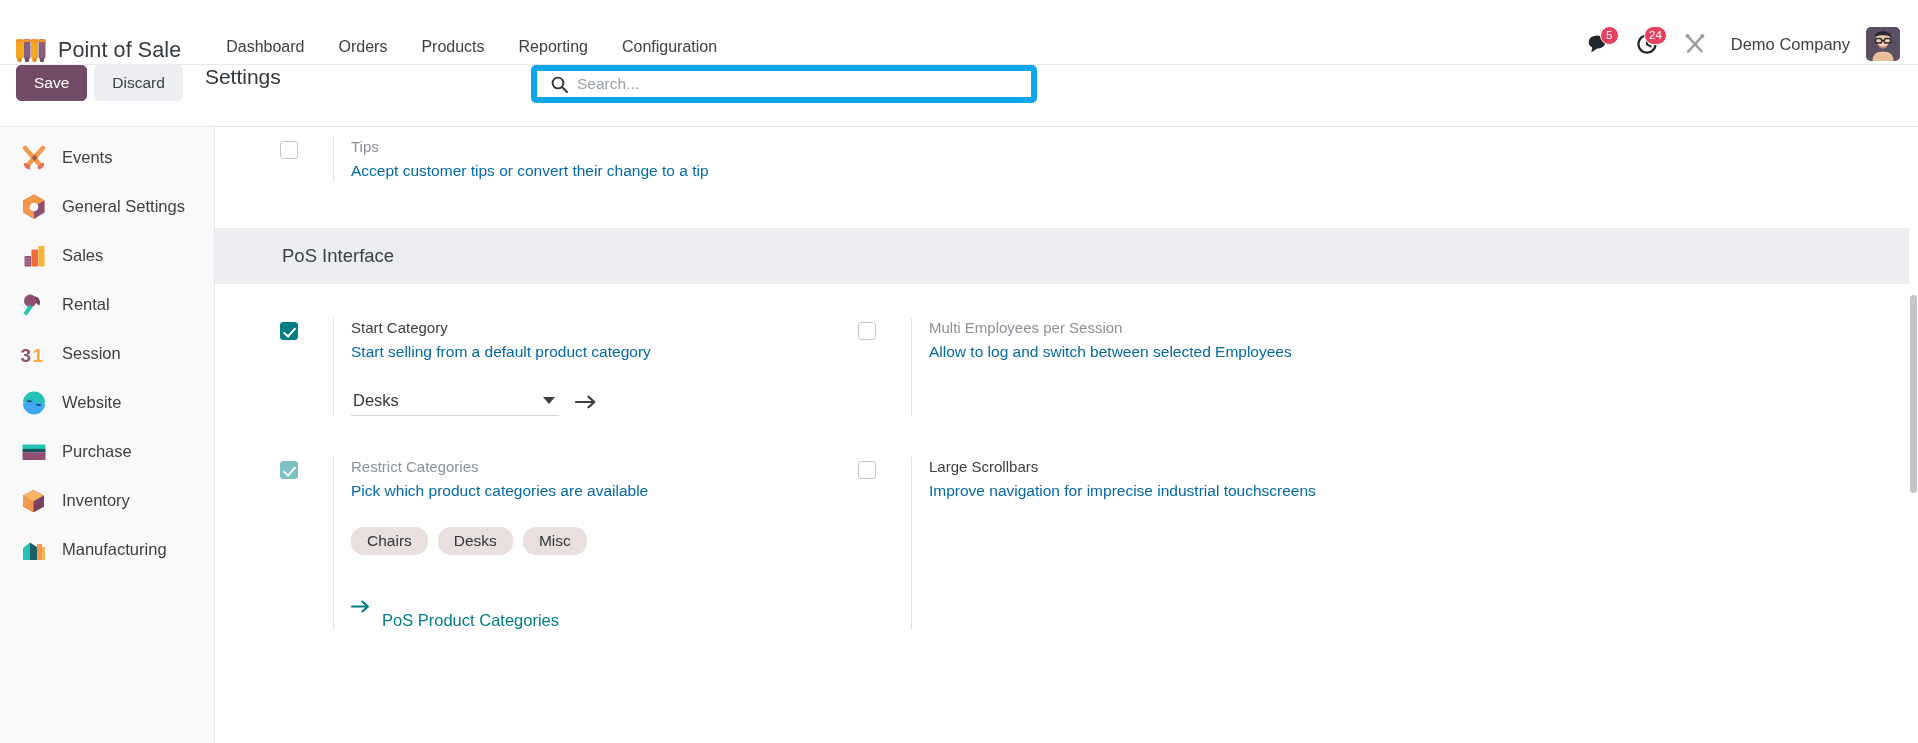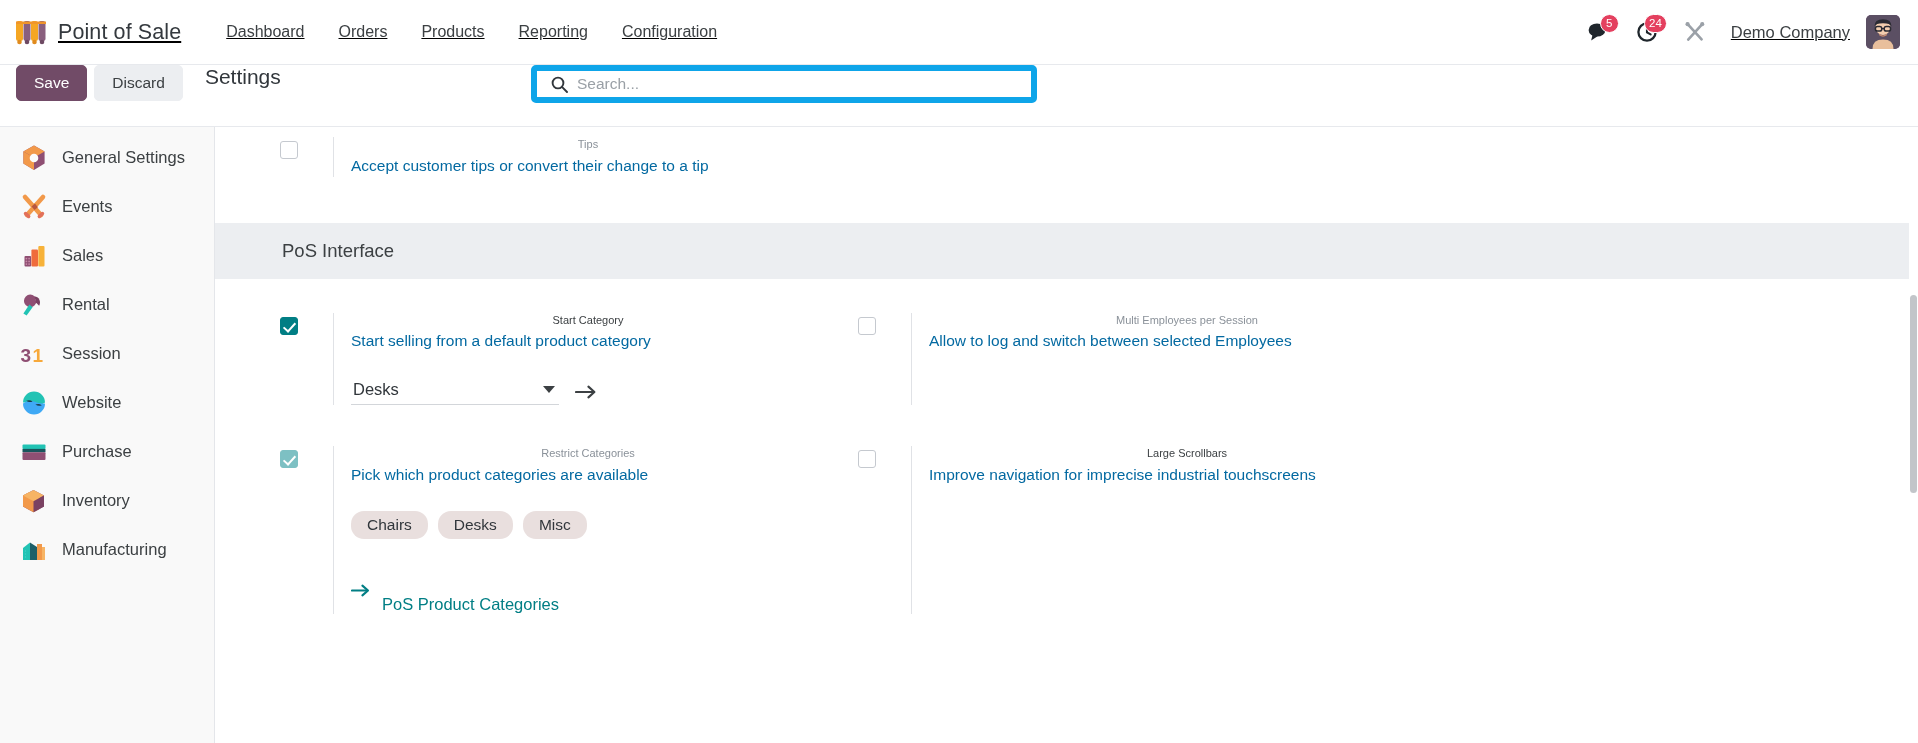--- a/index.html
+++ b/index.html
@@ -8,26 +8,25 @@
     font-family: "Liberation Sans", sans-serif;
     background: #ffffff;
     overflow: hidden;
     -webkit-font-smoothing: antialiased;
   }
 
   
   .navbar {
     height: 65px;
     display: flex;
-    align-items: center;
+    align-items: flex-end;
     background: #ffffff;
     border-bottom: 1px solid #e7e9ed;
     padding: 0 18px 0 16px;
     position: relative;
-    text-decoration: underline;
   }
   .brand {
     display: flex;
     align-items: center;
     gap: 12px;
     margin-right: 28px;
     cursor: pointer;
   }
   .brand-logo { width: 30px; height: 27px; display: block; }
   .brand-name {
@@ -239,27 +238,26 @@
     position: absolute;
     left: 5px; top: 2px;
     width: 5px; height: 10px;
     border: solid #fff;
     border-width: 0 2px 2px 0;
     transform: rotate(42deg);
   }
 
   .setting-text { flex: 1; padding-top: 0; }
   .setting-label {
-    font-size: 11px;
+    font-size: 15px;
     color: #3c4043;
     line-height: 1.35;
     margin-bottom: 3px;
     display: block;
     cursor: pointer;
-    text-align: center;
   }
   .setting-label.muted { color: #8a9199; }
   .setting-desc {
     font-size: 15.5px;
     color: #0369a1;
     line-height: 1.4;
     display: block;
   }
 
   
@@ -430,37 +428,37 @@
     <input class="search-input" type="text" placeholder="Search..." style="">
   </div>
 </div>
 
 <div class="body-wrap">
 
   <div class="sidebar">
 
     <div class="side-item">
       <svg class="side-icon" viewBox="0 0 28 28">
-        <path d="M14 1.6 L24.6 7.4 V19.6 L14 26 L3.4 19.6 V7.4 Z" fill="#8f4f73"></path>
-        <path d="M14 1.6 L24.6 7.4 L14 13.6 L3.4 7.4 Z" fill="#f2994a"></path>
-        <path d="M3.4 7.4 L14 13.6 V26 L3.4 19.6 Z" fill="#f2994a"></path>
-        <circle cx="14" cy="14" r="4.3" fill="#fbfbfb"></circle>
-      </svg>
-      <span class="side-label">General Settings</span>
-    </div>
-
-    <div class="side-item">
-      <svg class="side-icon" viewBox="0 0 28 28">
         <path d="M5 4 L21 22" stroke="#f2994a" stroke-width="4.6" stroke-linecap="round"></path>
         <path d="M23 4 L7 22" stroke="#f2994a" stroke-width="4.6" stroke-linecap="round"></path>
         <path d="M13.2 12 L16.2 15.6" stroke="#b8563f" stroke-width="4.4"></path>
         <path d="M5.6 20.6 L8.6 23.4" stroke="#e2705a" stroke-width="3.6" stroke-linecap="round"></path>
         <path d="M22.4 20.6 L19.4 23.4" stroke="#e2705a" stroke-width="3.6" stroke-linecap="round"></path>
       </svg>
       <span class="side-label">Events</span>
+    </div>
+
+    <div class="side-item">
+      <svg class="side-icon" viewBox="0 0 28 28">
+        <path d="M14 1.6 L24.6 7.4 V19.6 L14 26 L3.4 19.6 V7.4 Z" fill="#8f4f73"></path>
+        <path d="M14 1.6 L24.6 7.4 L14 13.6 L3.4 7.4 Z" fill="#f2994a"></path>
+        <path d="M3.4 7.4 L14 13.6 V26 L3.4 19.6 Z" fill="#f2994a"></path>
+        <circle cx="14" cy="14" r="4.3" fill="#fbfbfb"></circle>
+      </svg>
+      <span class="side-label">General Settings</span>
     </div>
 
 
     <div class="side-item">
       <svg class="side-icon" viewBox="0 0 28 28">
         <rect x="4.5" y="14" width="6.6" height="10.5" rx="1" fill="#8f4f73"></rect>
         <rect x="11.4" y="7.5" width="6.6" height="17" rx="1" fill="#ef6c3c"></rect>
         <rect x="18.3" y="4" width="6.2" height="20.5" rx="1" fill="#f7b239"></rect>
         <g fill="#c98aa9">
           <circle cx="6.4" cy="16.6" r=".85"></circle>

